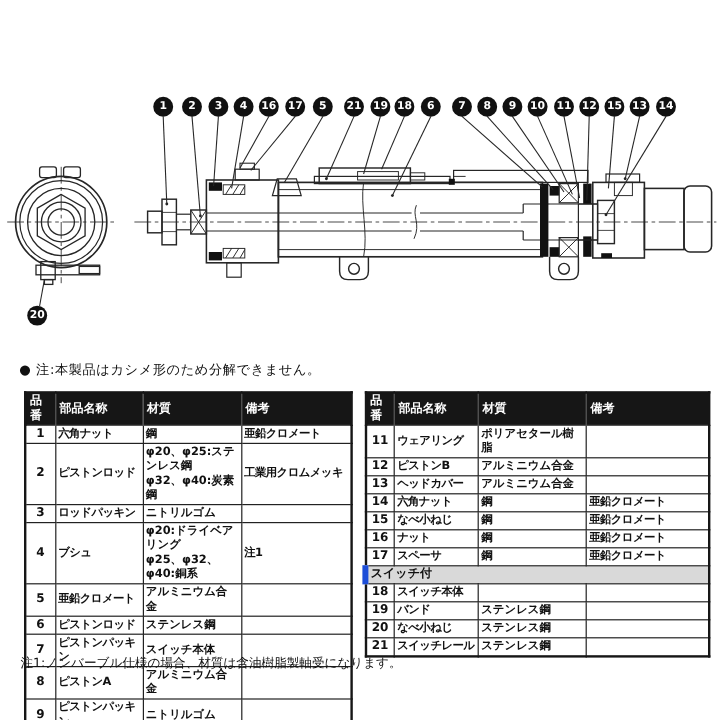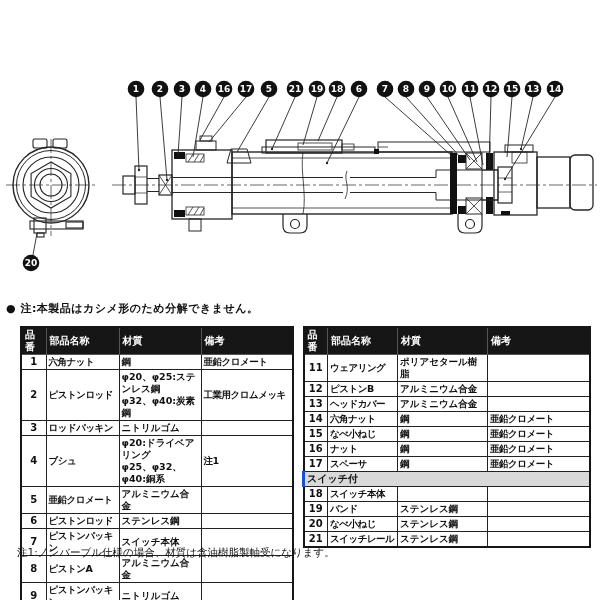--- a/index.html
+++ b/index.html
@@ -1,30 +1,30 @@
 <!DOCTYPE html>
 <html><head>
 <meta charset="utf-8">
 <style>
   html,body{margin:0;padding:0;background:#fff;}
   .page{position:relative;width:600px;height:600px;background:#ffffff;overflow:hidden;
         font-family:"DejaVu Sans","Liberation Sans",sans-serif;color:#111;}
   svg.drawing{position:absolute;top:0;left:0;}
-  .note-top{position:absolute;left:6px;top:301px;font-size:11px;font-weight:bold;letter-spacing:0.5px;}
+  .note-top{position:absolute;left:16px;top:301px;font-size:11px;font-weight:normal;letter-spacing:0.5px;}
   .note-bottom{position:absolute;left:17px;top:546px;font-size:10.5px;font-weight:normal;}
   table.parts{position:absolute;border-collapse:collapse;table-layout:fixed;
               font-size:10px;font-weight:bold;color:#111;}
   table.parts td{border:1px solid #222;padding:1px 2px;line-height:12px;overflow:hidden;}
   table.parts th{background:#161616;color:#fff;text-align:left;padding:1px 3px;line-height:12px;
                  border:1px solid #555;font-size:10px;}
   table.parts{border:2px solid #161616;}
   td.no{text-align:center;}
   td.mat{white-space:pre-line;font-size:9.5px;}
   td.name{font-size:9.5px;letter-spacing:-0.5px;}
-  tr.switch-band td{background:#d9d9d9;border-left:3px solid #1d4ed8;border-right:1px solid #222;}
+  tr.switch-band td{background:#d9d9d9;border-left:5px solid #1d4ed8;border-right:1px solid #222;}
   .left-table{left:20px;top:326px;width:272px;}
   .right-table{left:302px;top:326px;width:286px;}
 </style>
 </head>
 <body>
 
 <div class="page">
 
 <svg class="drawing" width="600" height="300" viewBox="0 0 600 300">
 

